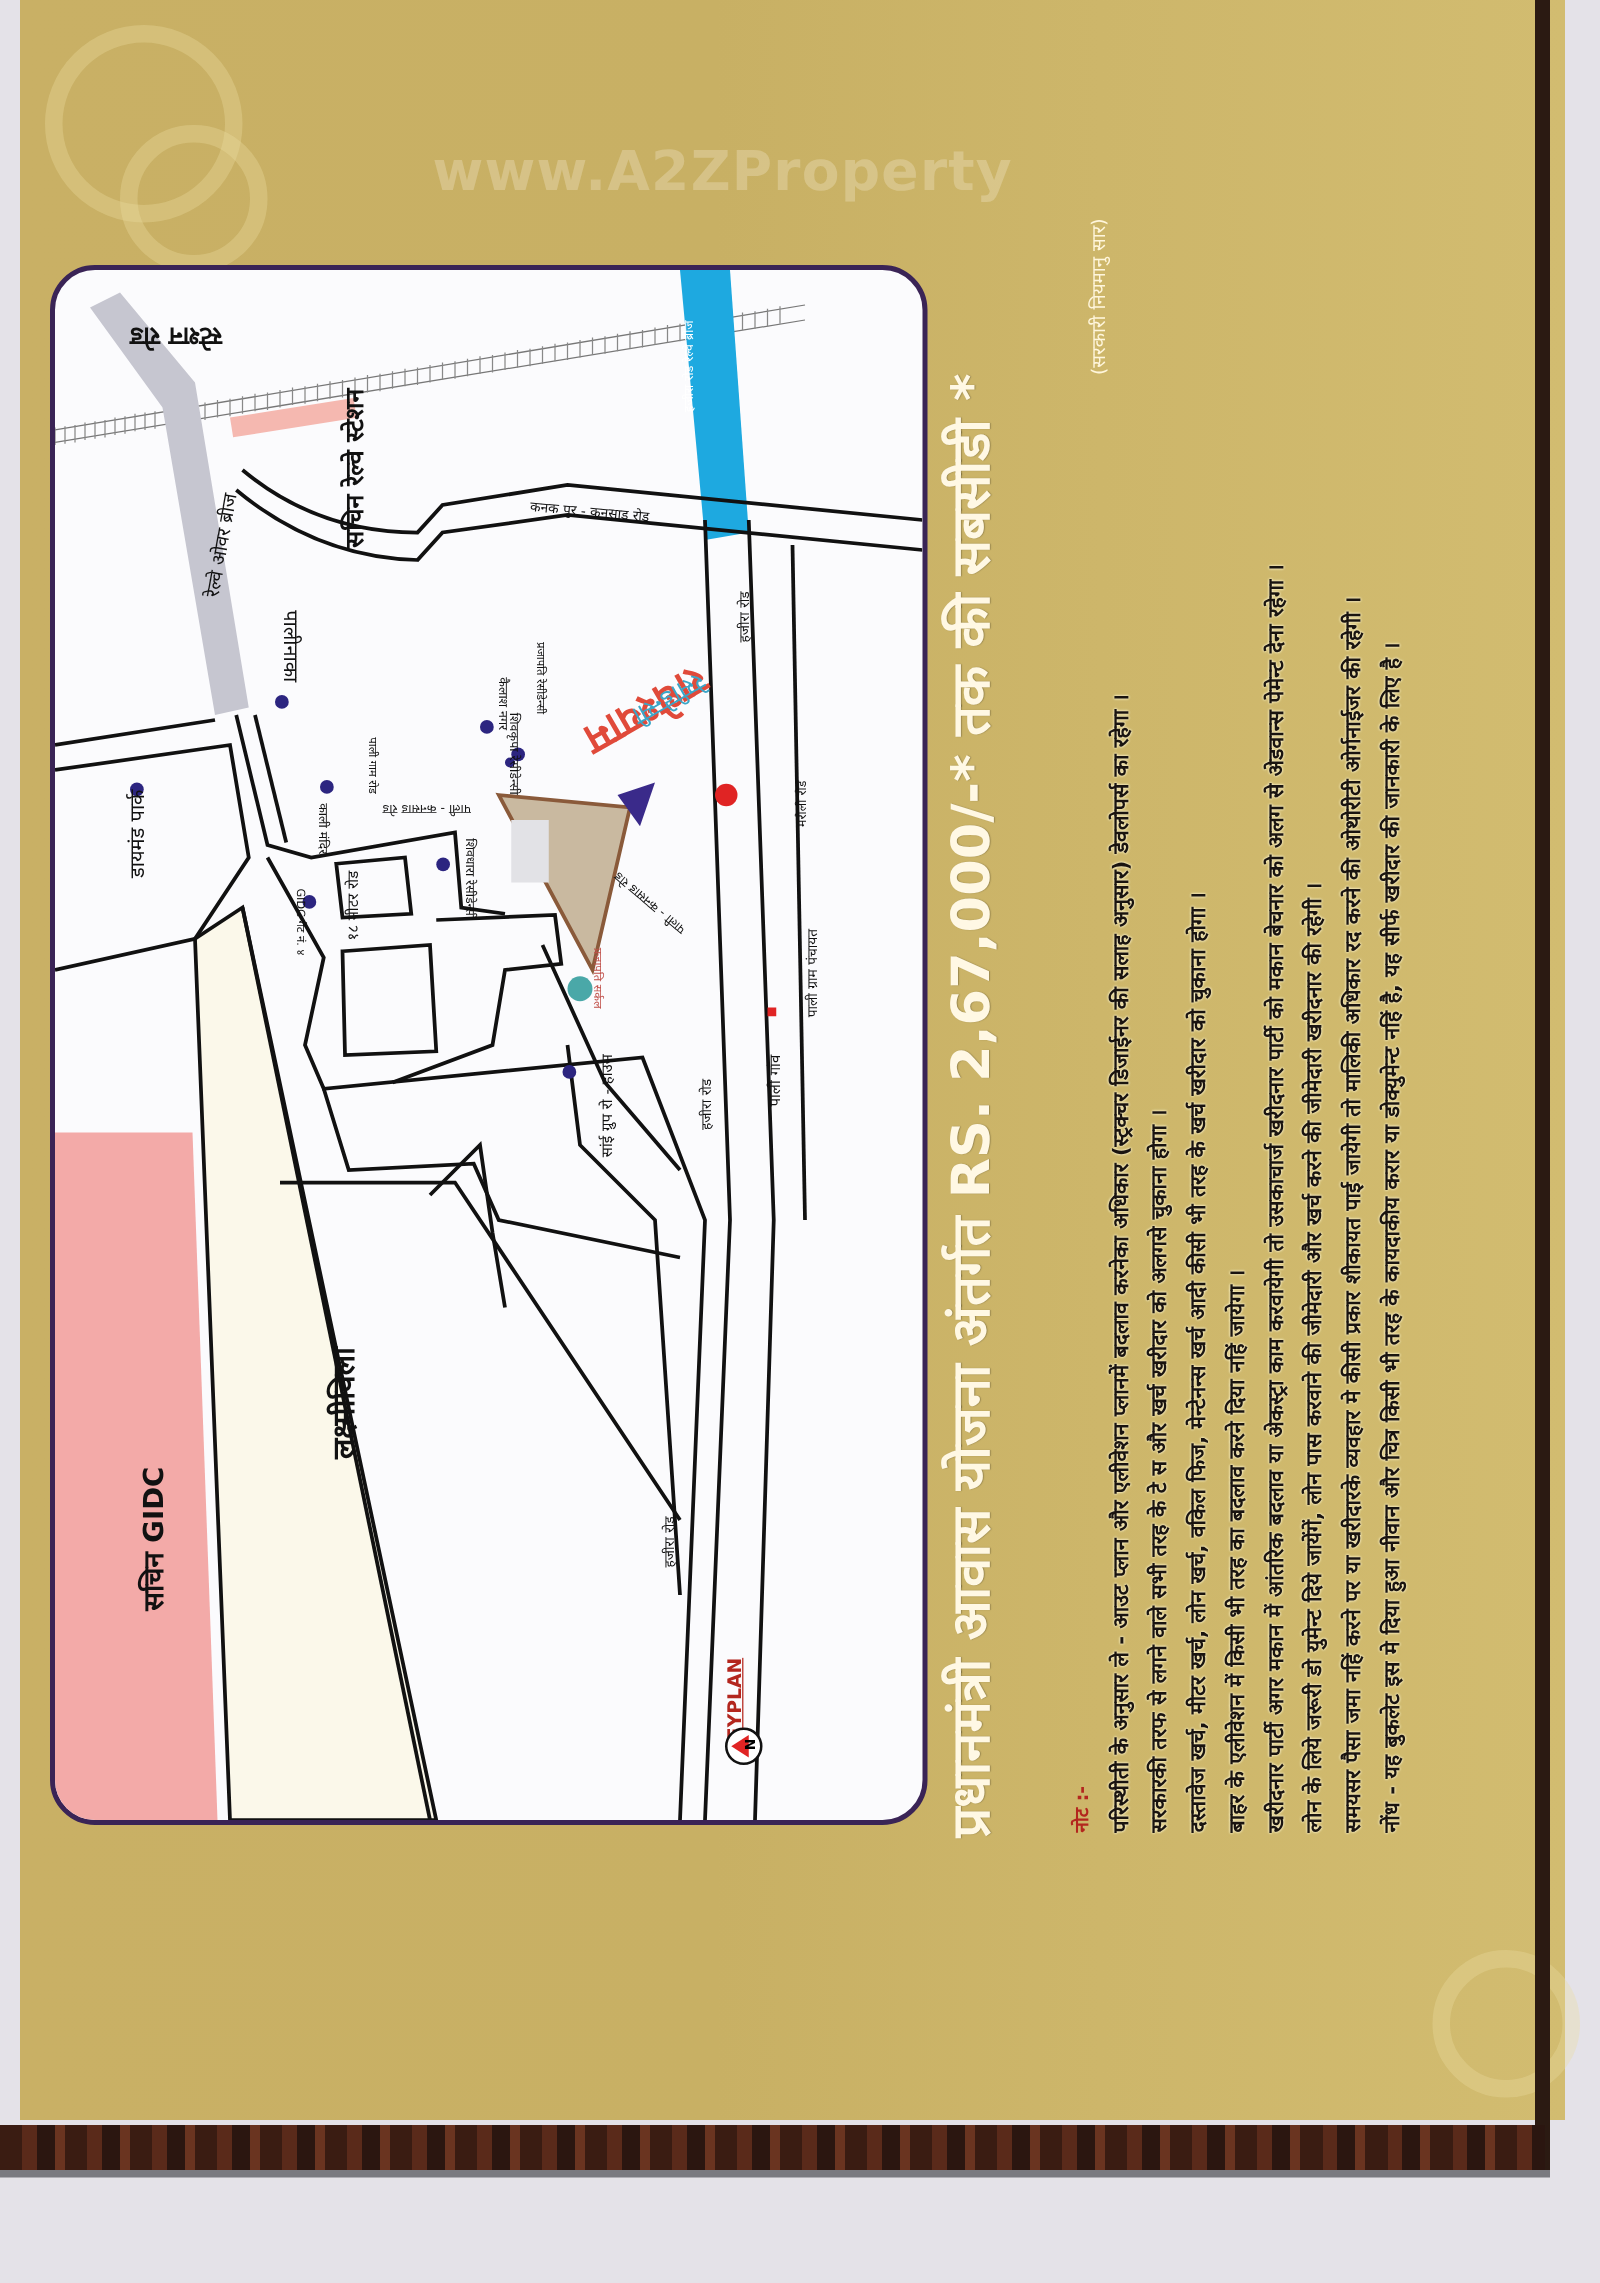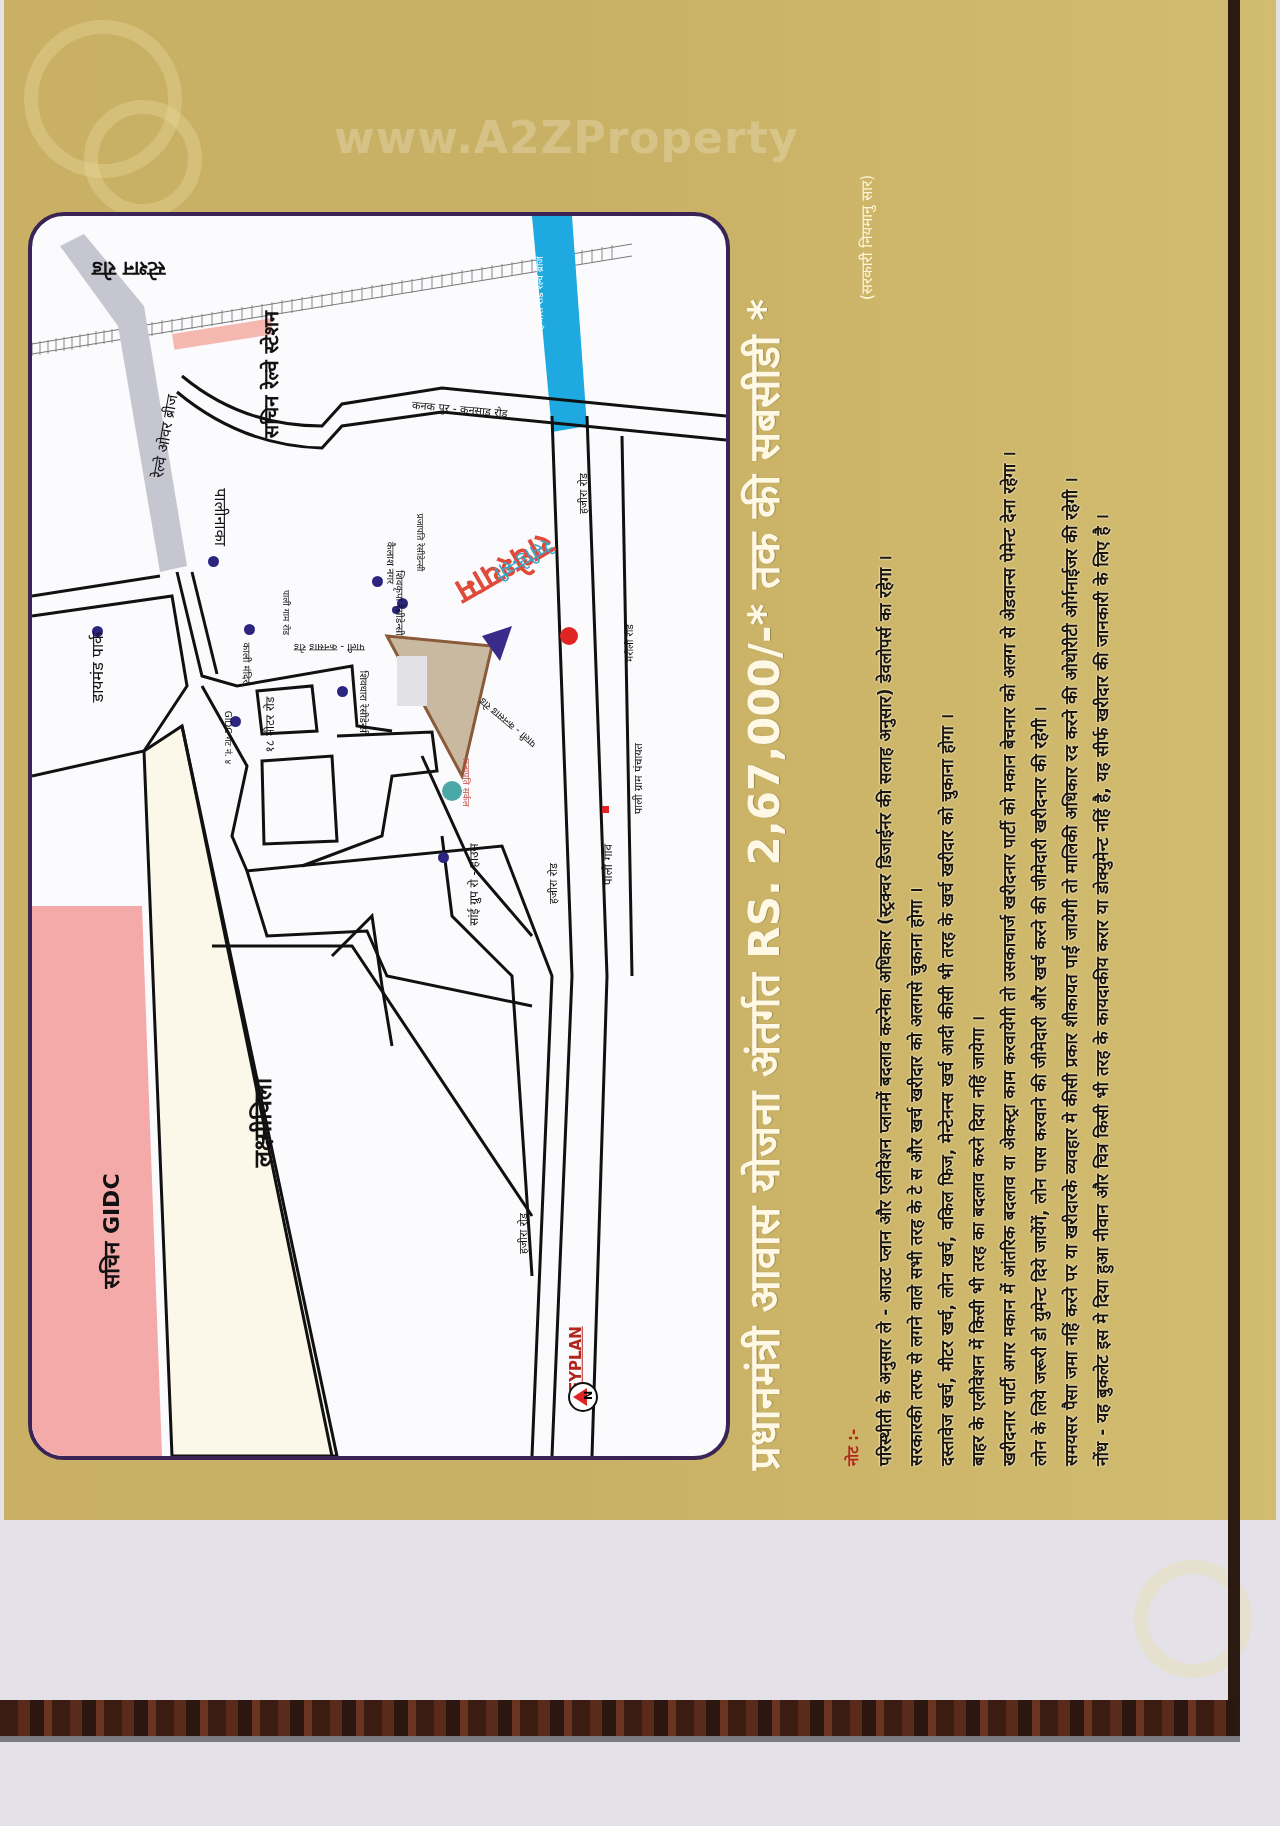--- a/index.html
+++ b/index.html
@@ -1,17 +1,17 @@
 <!DOCTYPE html>
 <html><head>
 <meta charset="utf-8">
 <style>
   html,body{margin:0;padding:0;}
   body{width:1280px;height:1826px;position:relative;overflow:hidden;background:#e4e2e8;font-family:"DejaVu Sans",sans-serif;}
-  .page{position:absolute;left:4px;top:0;width:1236px;height:1520px;background:linear-gradient(90deg,#c9b065 0%,#c8b064 45%,#cdb66a 70%,#d2bc70 100%);padding-left:36px;}
+  .page{position:absolute;left:16px;top:0;width:1236px;height:1696px;background:linear-gradient(90deg,#c9b065 0%,#c8b064 45%,#cdb66a 70%,#d2bc70 100%);}
   .swirl{position:absolute;border-radius:50%;border:14px solid rgba(236,222,160,.35);}
   .wood{position:absolute;left:0;top:1700px;width:1236px;height:38px;background:repeating-linear-gradient(90deg,#3a1c12 0 18px,#5a2a1a 18px 30px,#2b1610 30px 44px,#6a3420 44px 52px);}
   .edge{position:absolute;left:0;top:1736px;width:1240px;height:6px;background:#7a7a80;}
   .rightedge{position:absolute;left:1228px;top:0;width:12px;height:1738px;background:#2b1a12;}
   .watermark{position:absolute;left:330px;top:112px;font-size:44px;font-weight:bold;color:rgba(240,230,200,.35);letter-spacing:1px;}
   .wm2{position:absolute;left:640px;top:780px;font-size:70px;font-weight:bold;color:rgba(230,120,120,.25);}
   .map{position:absolute;left:24px;top:212px;width:694px;height:1240px;background:#fbfbfd;border:4px solid #3a2456;border-radius:36px;overflow:hidden;}
   .rot{position:absolute;transform-origin:center center;white-space:nowrap;}
   .title{position:absolute;left:730px;top:1470px;transform-origin:0 0;transform:rotate(-90deg);font-size:42px;font-weight:bold;color:#fff8e4;white-space:nowrap;text-shadow:0 1px 1px rgba(0,0,0,.25);}
   .subnote{position:absolute;left:852px;top:300px;transform-origin:0 0;transform:rotate(-90deg);font-size:15px;color:#fff6dc;white-space:nowrap;}

